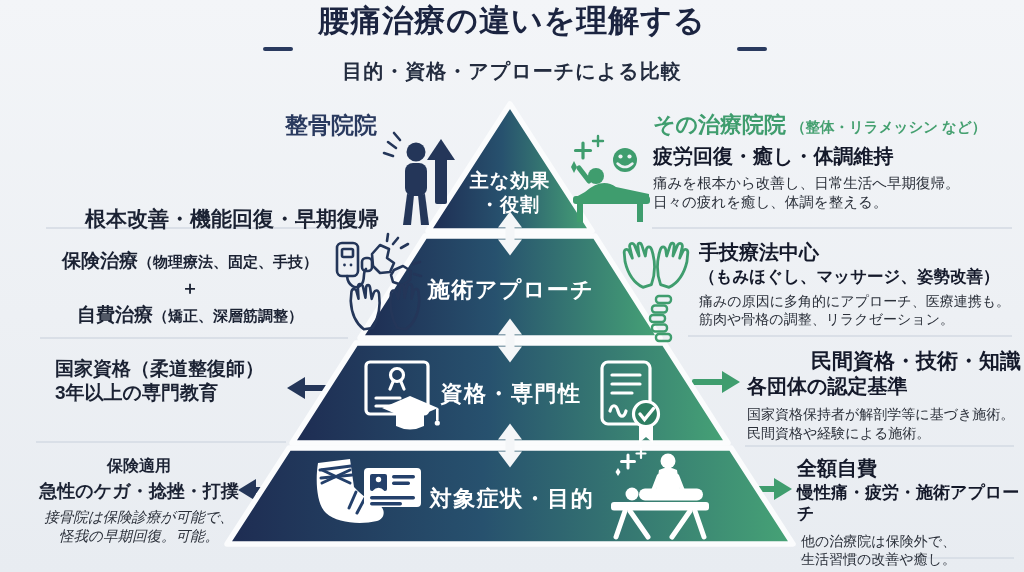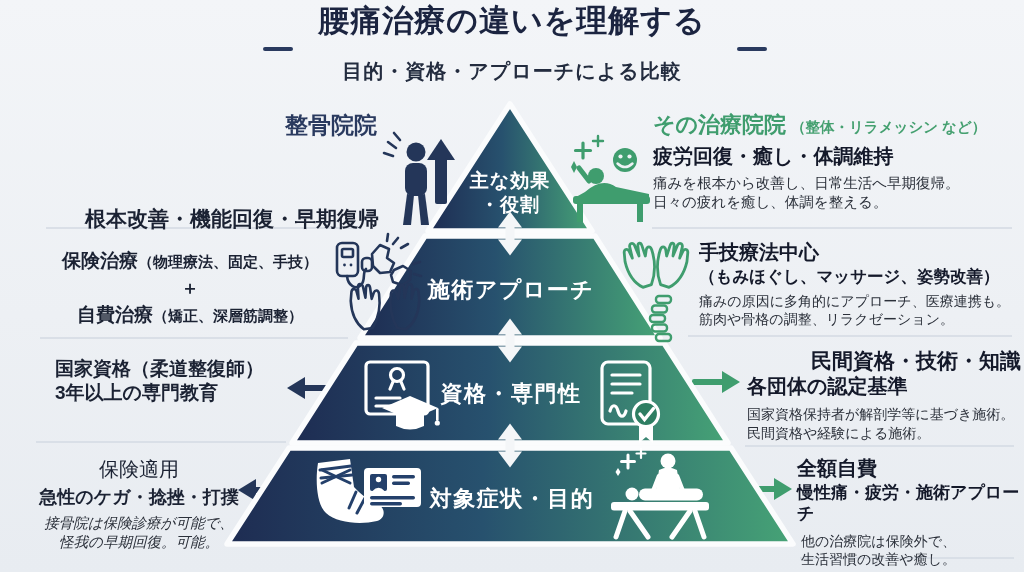--- a/index.html
+++ b/index.html
@@ -255,21 +255,21 @@
     <div class="l-plus">＋</div>
     <div><span class="l-main">自費治療</span><span class="l-paren">（矯正、深層筋調整）</span></div>
   </div>
 
   <div class="abs tr" style="left:55px;top:357px;width:226px;font-size:19px;font-weight:800;color:#1b2233;line-height:1.28;">
     <div>国家資格（柔道整復師）</div>
     <div>3年以上の専門教育</div>
   </div>
 
   <div class="abs tc" style="left:36px;top:456px;width:206px;">
-    <div style="font-size:20px;font-weight:400;color:#1b2233;">保険適用</div>
+    <div style="font-size:16px;font-weight:700;color:#1b2233;">保険適用</div>
     <div style="font-size:18px;font-weight:800;color:#1b2233;margin-top:2px;">急性のケガ・捻挫・打撲</div>
     <div class="l-desc" style="margin-top:5px;">接骨院は保険診療が可能で、</div>
     <div class="l-desc">怪我の早期回復。可能。</div>
   </div>
 
   <div class="abs" style="left:653px;top:144px;width:368px;">
     <div class="r-title">疲労回復・癒し・体調維持</div>
     <div class="r-desc" style="margin-top:6px;font-size:14.5px;">痛みを根本から改善し、日常生活へ早期復帰。</div>
     <div class="r-desc" style="font-size:14.5px;">日々の疲れを癒し、体調を整える。</div>
   </div>

